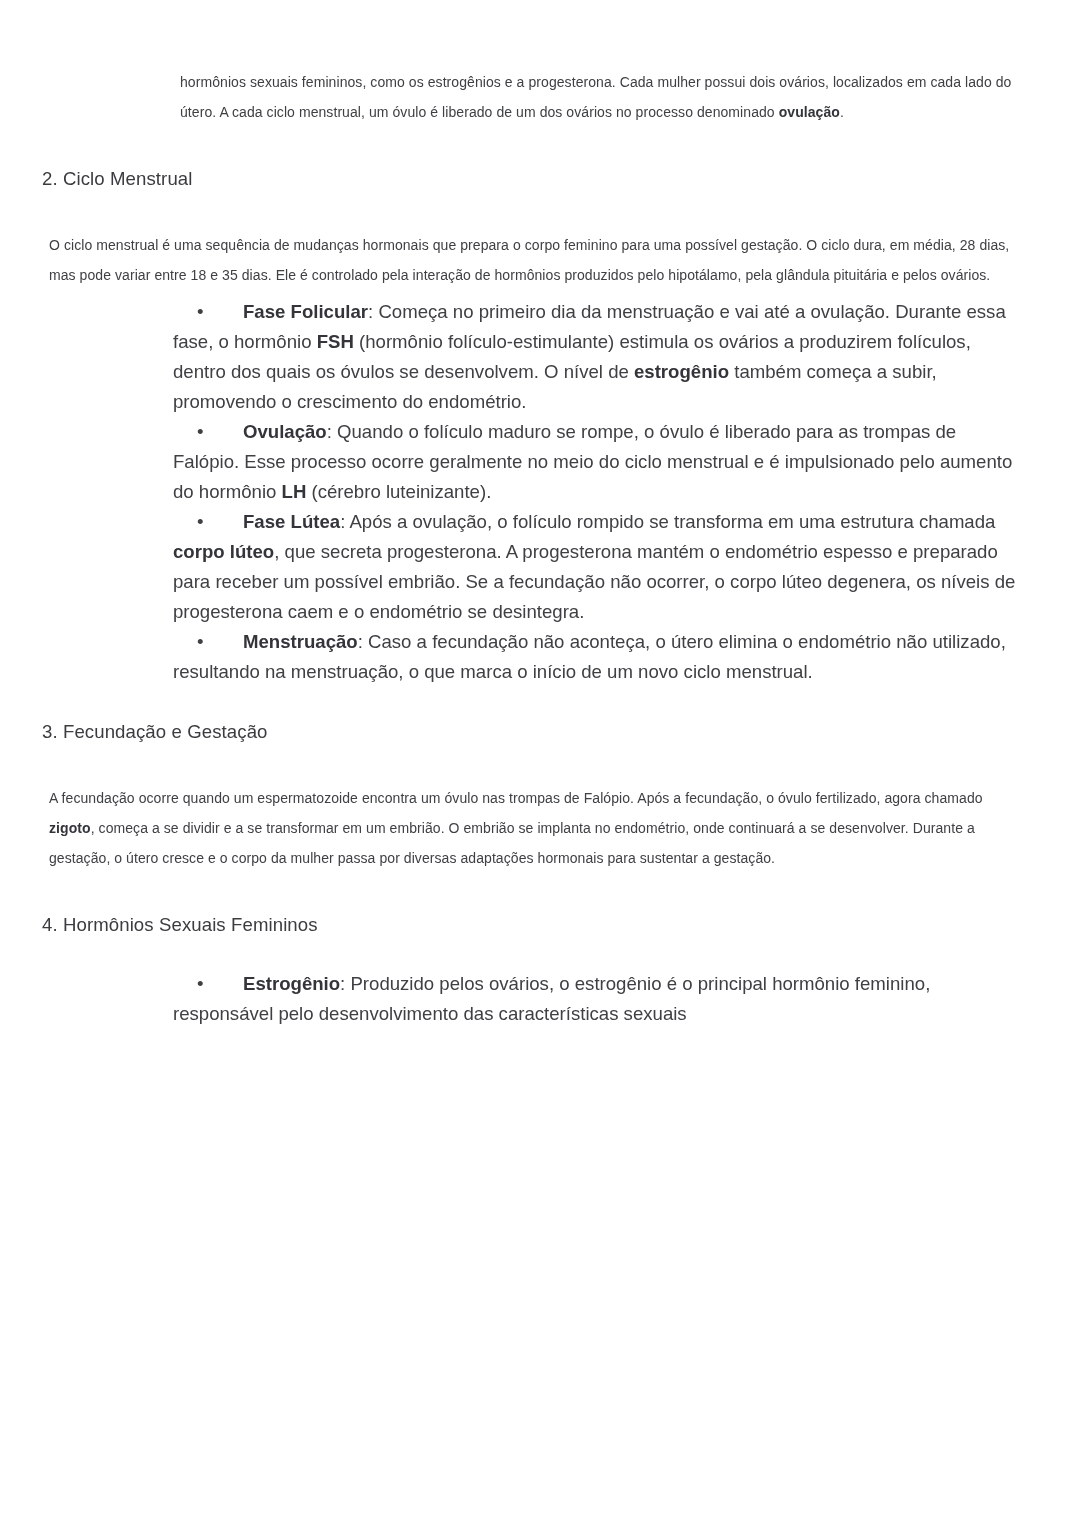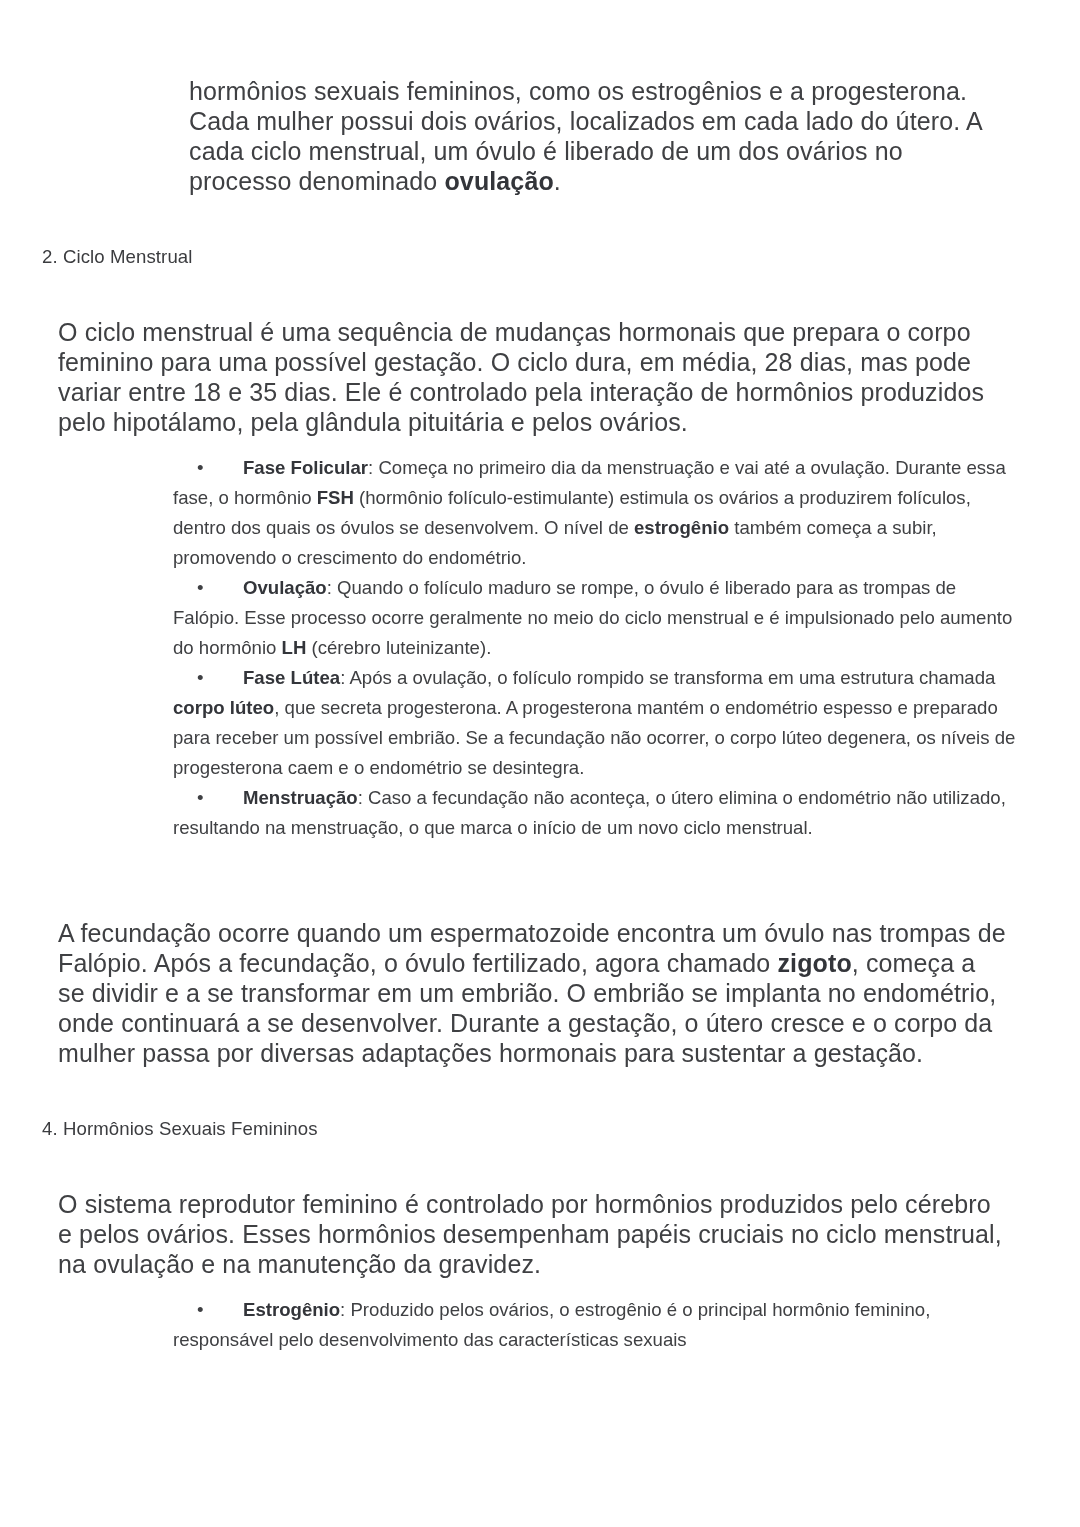--- a/index.html
+++ b/index.html
@@ -24,22 +24,22 @@
     padding: 0;
   }
   
   .doc-body {
     position: absolute;
     left: 42px;
     top: 0;
     width: 980px;
   }
   p {
-    margin: 16px;
-    font-size: 25px;
+    margin: 7px;
+    font-size: 14px;
     line-height: 30px;
     color: #3f4043;
     letter-spacing: 0.005em;
     font-weight: 400;
   }
   
   .para-indent {
     padding-left: 131px;
     text-indent: 0;
   }
@@ -115,32 +115,32 @@
       <li>
         <span class="bullet-marker">•</span><span class="li-first-indent"></span><b>Fase Lútea</b><span>: </span><span>Após a ovulação, o folículo rompido se transforma em uma estrutura chamada </span><b>corpo lúteo</b><span>, que secreta progesterona. A progesterona mantém o endométrio espesso e preparado para receber um possível embrião. Se a fecundação não ocorrer, o corpo lúteo degenera, os níveis de progesterona caem e o endométrio se desintegra.</span>
       </li>
       <li>
         <span class="bullet-marker">•</span><span class="li-first-indent"></span><b>Menstruação</b><span>: </span><span>Caso a fecundação não aconteça, o útero elimina o endométrio não utilizado, resultando na menstruação, o que marca o início de um novo ciclo menstrual.</span>
       </li>
     </ul>
 
     <div class="sp-gap-lg"></div>
 
+    <h2 class="heading">3. Fecundação e Gestação</h2>
 
     <div class="sp-gap-md"></div>
 
     <p class="para-flush"><span>A fecundação ocorre quando um espermatozoide encontra um óvulo nas trompas de Falópio. Após a fecundação, o óvulo fertilizado, agora chamado </span><b>zigoto</b><span>, começa a se dividir e a se transformar em um embrião. O embrião se implanta no endométrio, onde continuará a se desenvolver. Durante a gestação, o útero cresce e o corpo da mulher passa por diversas adaptações hormonais para sustentar a gestação.</span></p>
 
     <div class="sp-gap-lg"></div>
 
     <h2 class="heading">4. Hormônios Sexuais Femininos</h2>
 
     <div class="sp-gap-md"></div>
 
-    <p class="para-flush">O sistema reprodutor feminino é controlado por hormônios produzidos pelo cérebro e pelos ovários. Esses hormônios desempenham papéis cruciais no ciclo menstrual, na ovulação e na manutenção da gravidez.</p>
 
     <ul class="bullets">
       <li>
         <span class="bullet-marker">•</span><span class="li-first-indent"></span><b>Estrogênio</b><span>: </span><span>Produzido pelos ovários, o estrogênio é o principal hormônio feminino, responsável pelo desenvolvimento das características sexuais</span>
       </li>
     </ul>
 
   </div>
 </div>
 

